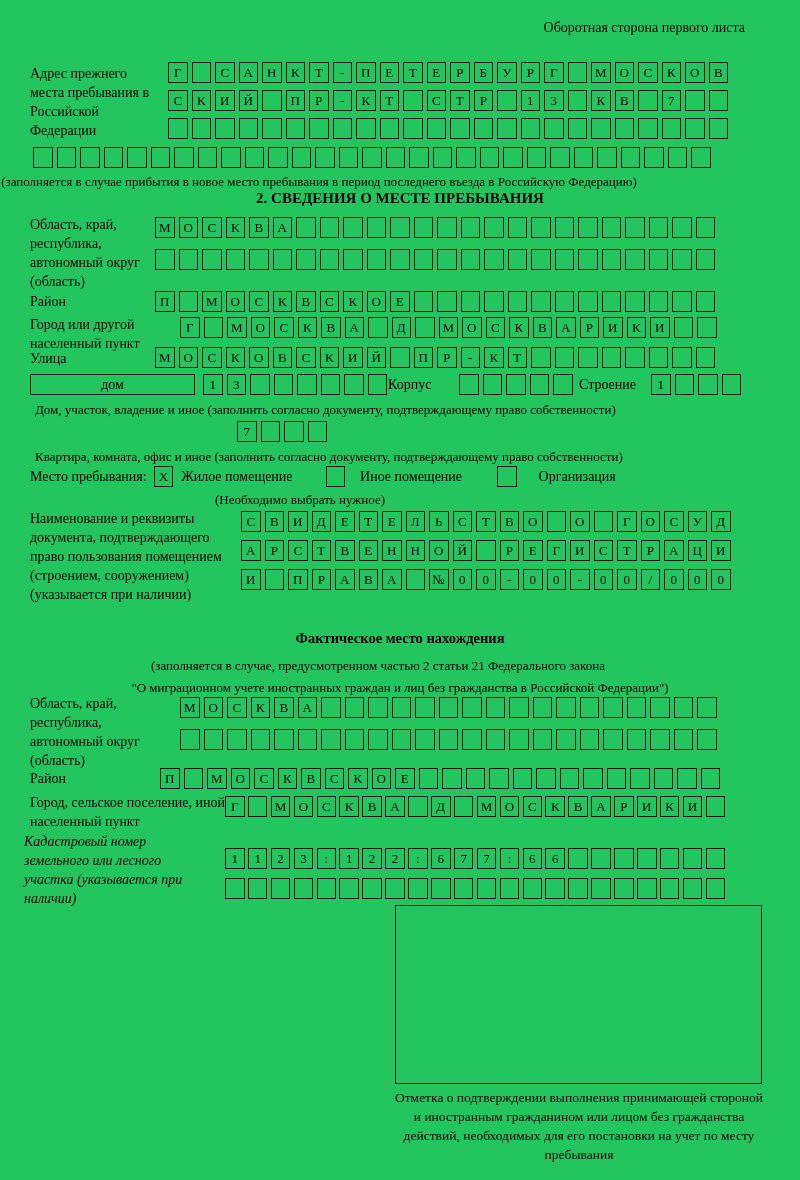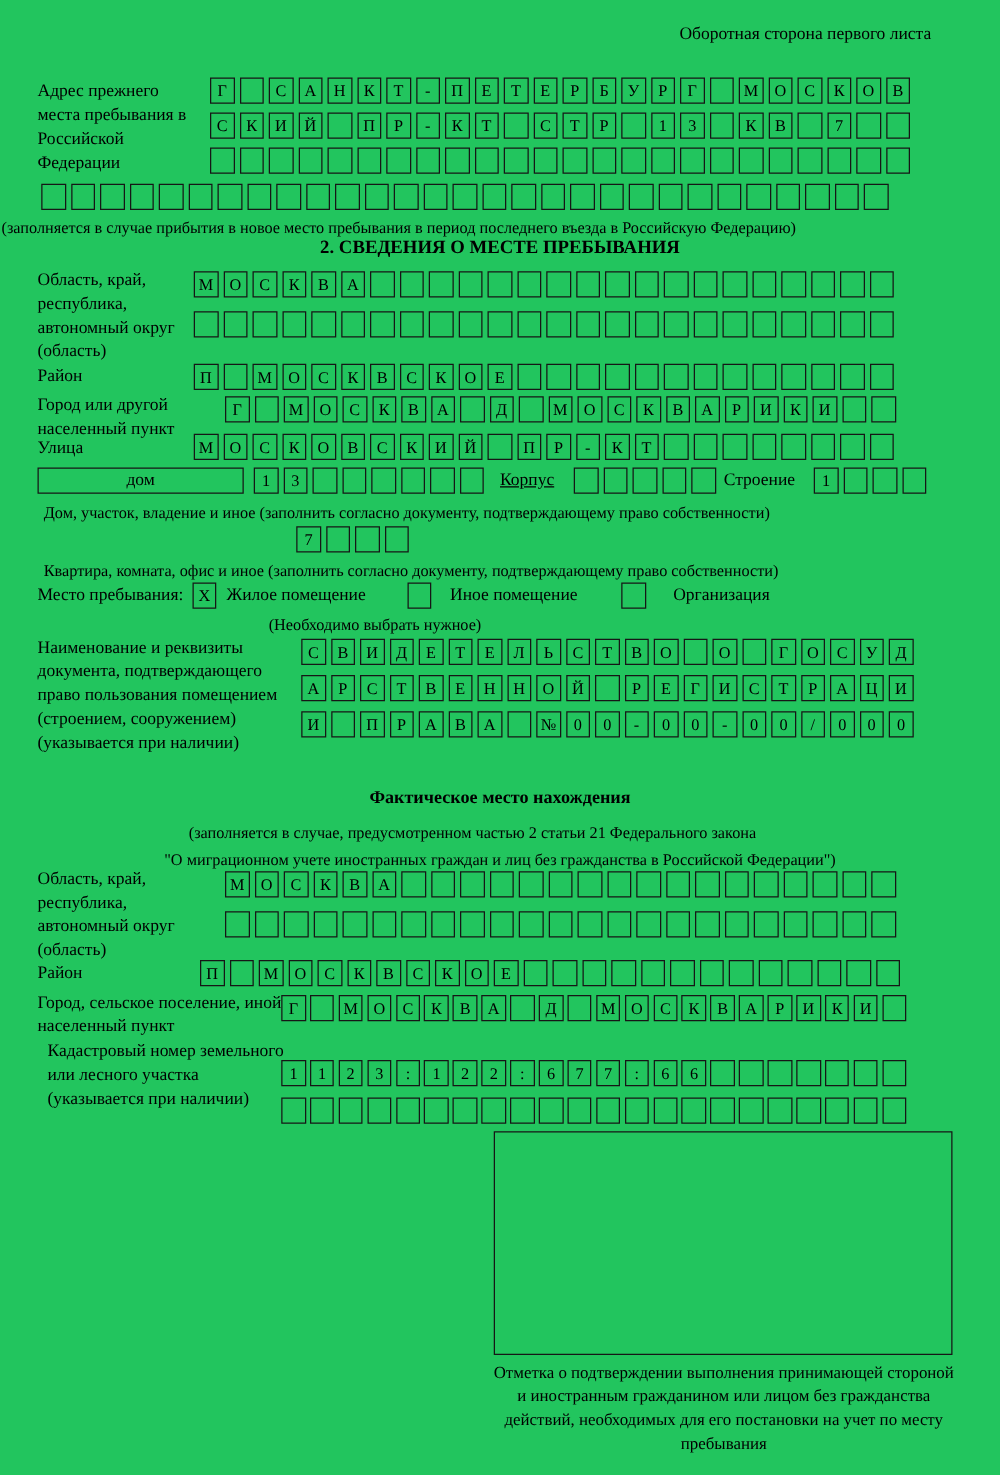--- a/index.html
+++ b/index.html
@@ -283,21 +283,21 @@
   <div class="grid" style="left:203px;top:374px;">
       <span class="cell">1</span>
       <span class="cell">3</span>
       <span class="cell"></span>
       <span class="cell"></span>
       <span class="cell"></span>
       <span class="cell"></span>
       <span class="cell"></span>
       <span class="cell"></span>
     </div>
-  <div class="inlinelbl" style="left:400px;top:377px;text-decoration:underline;">Корпус</div>
+  <div class="inlinelbl" style="left:388px;top:377px;">Корпус</div>
   <div class="grid" style="left:459px;top:374px;">
       <span class="cell"></span>
       <span class="cell"></span>
       <span class="cell"></span>
       <span class="cell"></span>
       <span class="cell"></span>
     </div>
   <div class="inlinelbl" style="left:579px;top:377px;">Строение</div>
   <div class="grid" style="left:651px;top:374px;">
       <span class="cell">1</span>
@@ -500,21 +500,21 @@
       <span class="cell">К</span>
       <span class="cell">В</span>
       <span class="cell">А</span>
       <span class="cell">Р</span>
       <span class="cell">И</span>
       <span class="cell">К</span>
       <span class="cell">И</span>
       <span class="cell"></span>
     </div>
 
-  <div class="lbl" style="left:38px;top:832px;width:190px;">Кадастровый номер земельного или лесного участка (указывается при наличии)</div>
+  <div class="lbl" style="left:24px;top:832px;width:190px;font-style:italic;">Кадастровый номер земельного или лесного участка (указывается при наличии)</div>
   <div class="grid tight" style="left:225px;top:848px;">
       <span class="cell">1</span>
       <span class="cell">1</span>
       <span class="cell">2</span>
       <span class="cell">3</span>
       <span class="cell">:</span>
       <span class="cell">1</span>
       <span class="cell">2</span>
       <span class="cell">2</span>
       <span class="cell">:</span>

